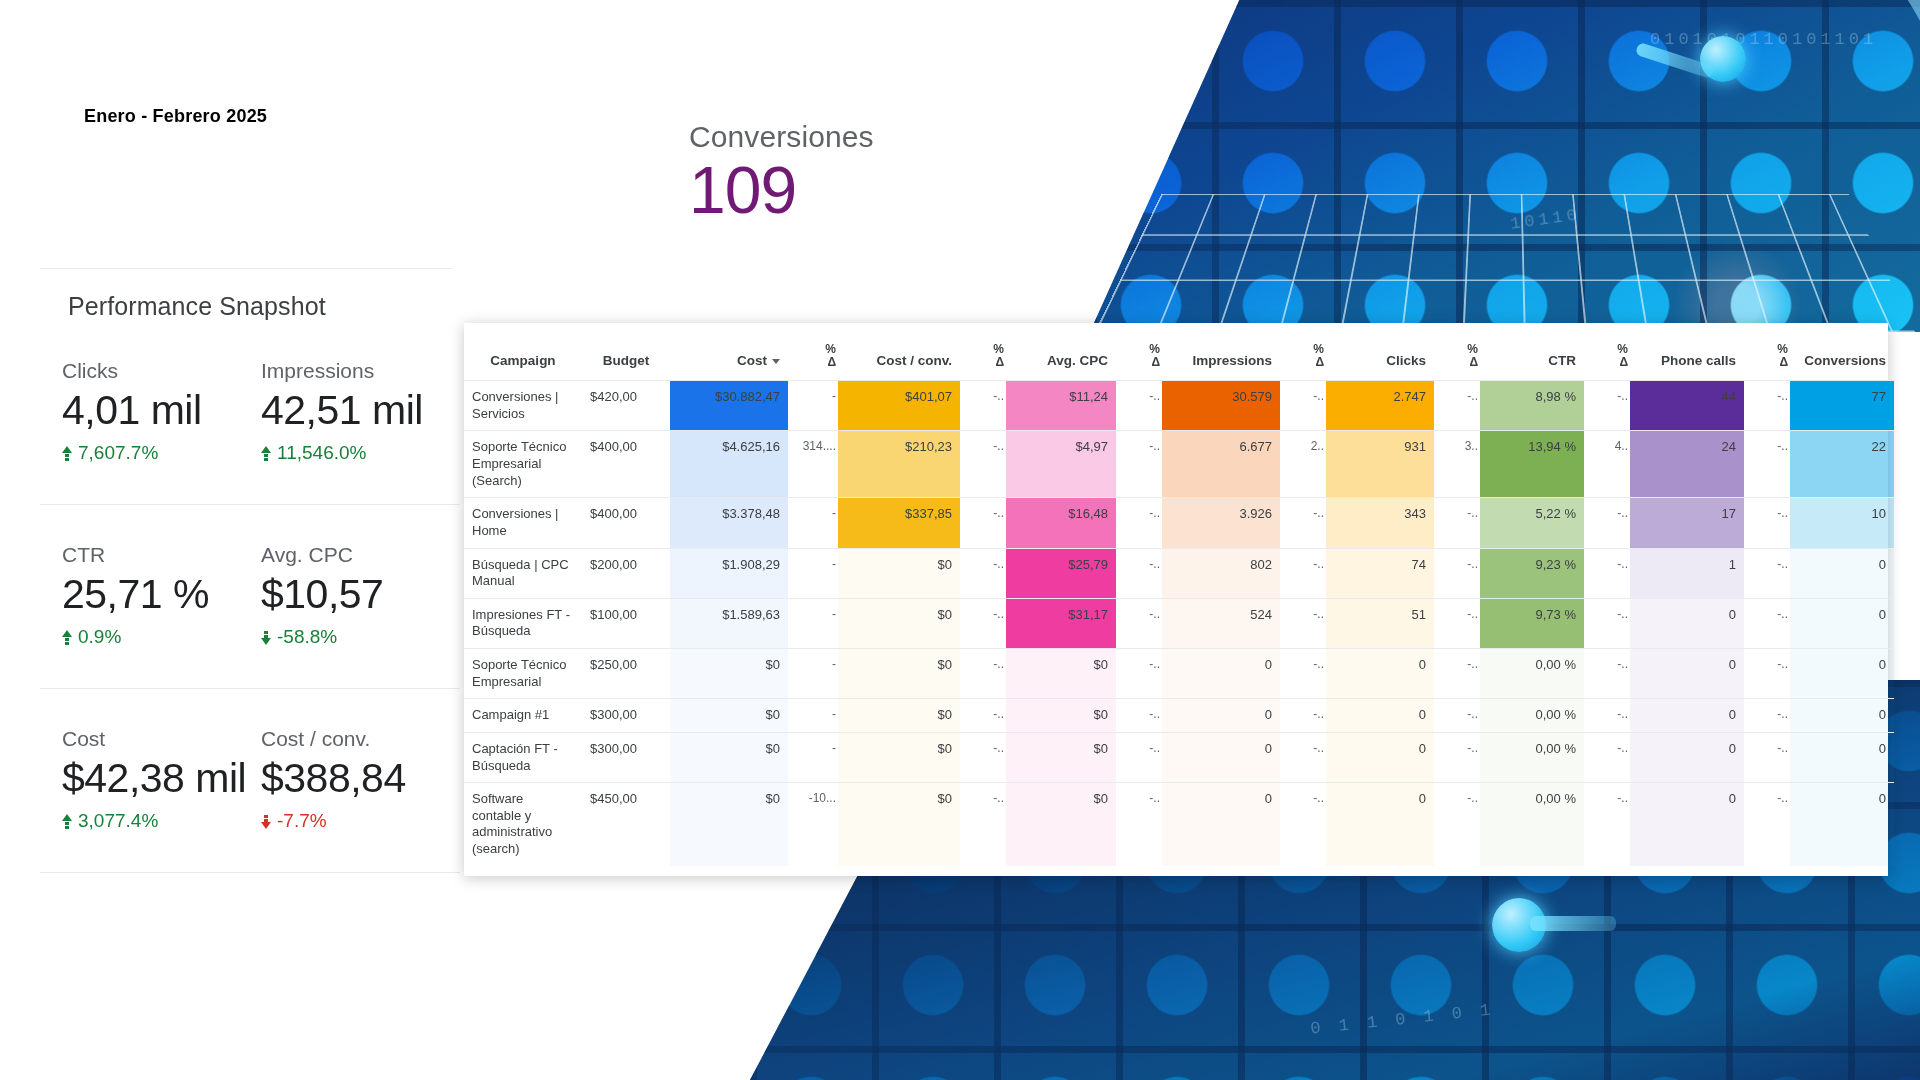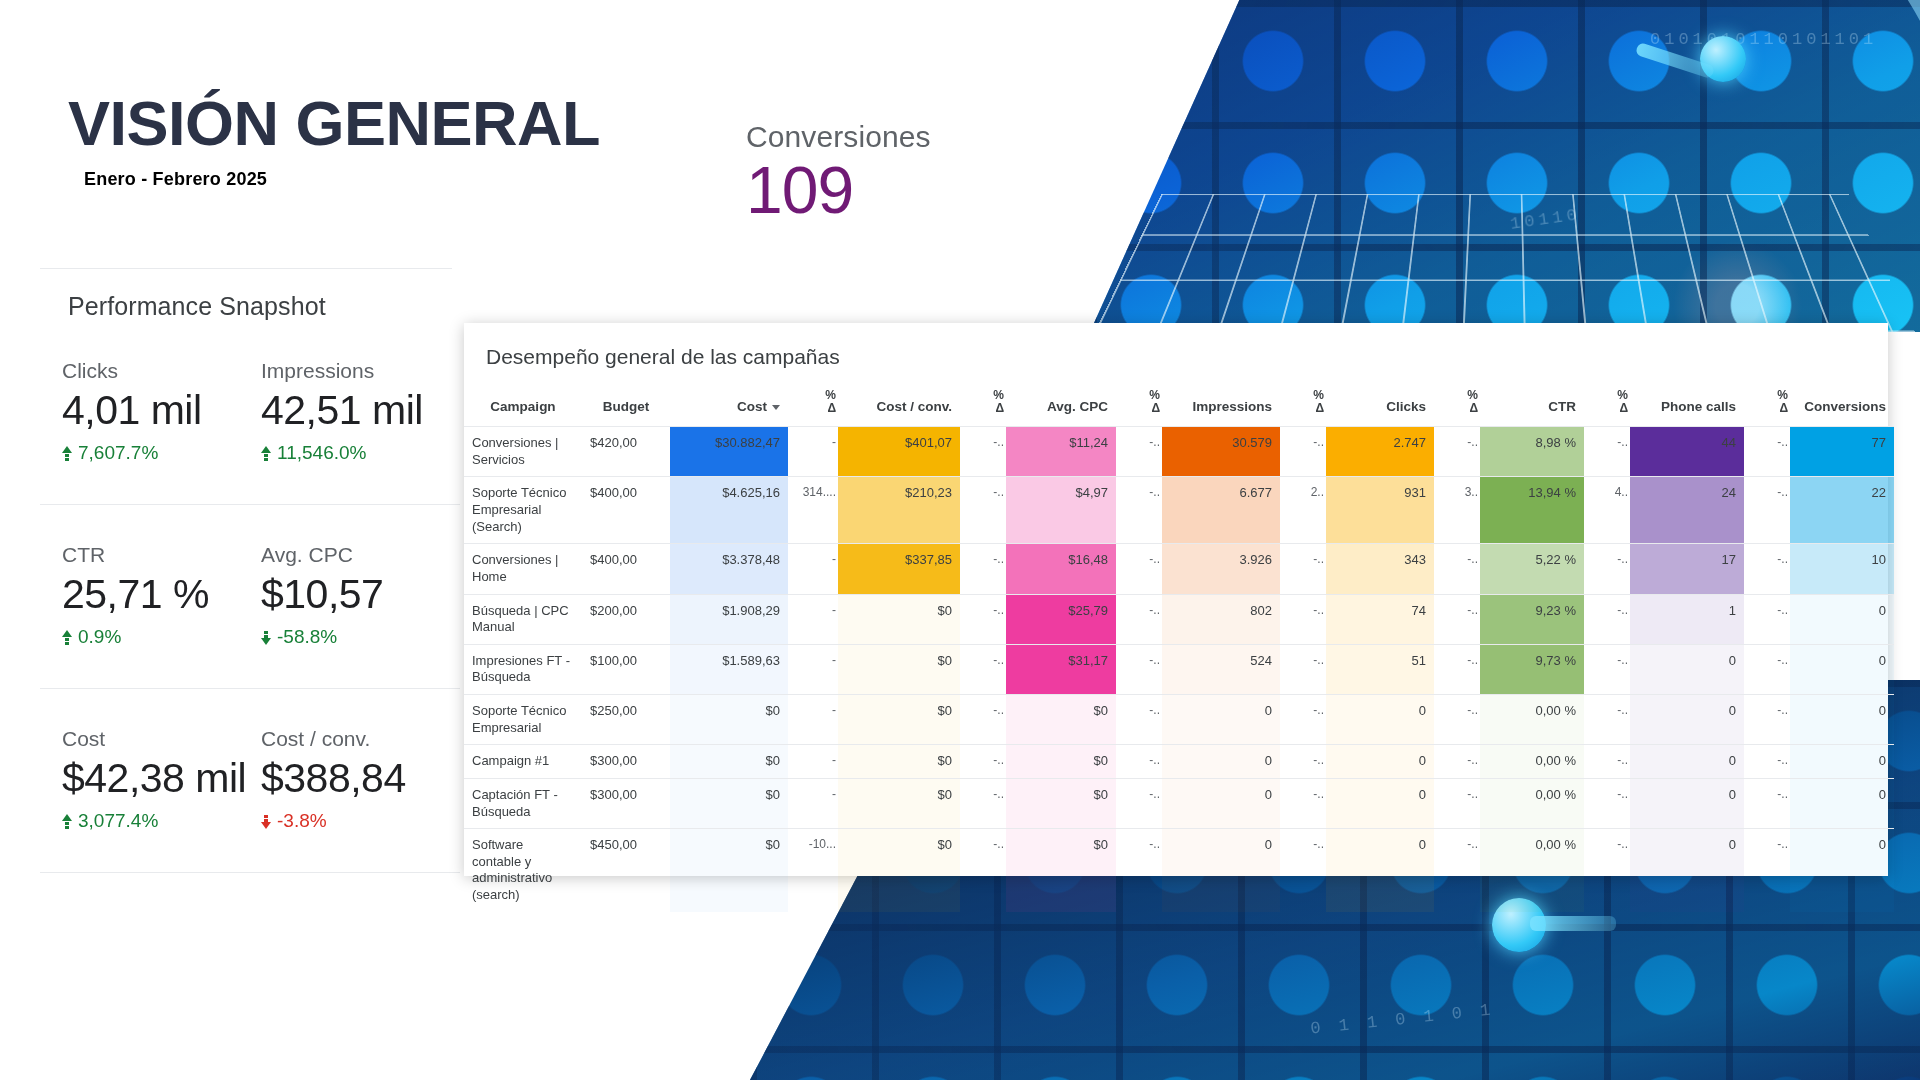--- a/index.html
+++ b/index.html
@@ -72,21 +72,21 @@
   
   .headline { position:absolute; left:68px; top:92px; }
   .headline h1 {
     font-size:63px; font-weight:bold; color:#2b3246; letter-spacing:-0.5px; line-height:1;
   }
   .headline .sub {
     margin-top:14px; margin-left:16px; font-size:18px; font-weight:bold; color:#000000; letter-spacing:.2px;
   }
 
   
-  .kpi-top { position:absolute; left:746px; top:120px; }
+  .kpi-top { position:absolute; left:689px; top:120px; }
   .kpi-top .label { font-size:30px; color:#5f6368; letter-spacing:.1px; }
   .kpi-top .value { font-size:66px; color:#701a75; line-height:1.05; margin-top:2px; letter-spacing:-1px; }
 
   
   .snapshot {
     position:absolute; left:40px; top:268px; width:420px; height:670px;
     background:#fff;
   }
   .snap-title { font-size:25px; color:#3c4043; padding:24px 0 0 28px; letter-spacing:.1px; }
   .hr { height:1px; background:#e8eaed; margin:0; }
@@ -153,21 +153,20 @@
   <div class="grid-sq"></div>
   <div class="node" style="width:56px;height:56px; left:318px; top:88px;"></div>
   <div class="node-stem" style="width:96px;height:16px; left:250px; top:104px; transform:rotate(-36deg);"></div>
   <div class="node" style="width:54px;height:54px; left:742px; top:218px;"></div>
   <div class="node-stem" style="width:86px;height:15px; left:780px; top:236px;"></div>
   <div class="binary" style="left:628px; top:112px; transform:rotate(-10deg)">1 0 1 1 0</div>
   <div class="binary" style="left:560px; top:330px; transform:rotate(-6deg)">0 1 1 0 1 0 1</div>
 </div>
 
 <div class="headline">
-  <h1>VISIÓN GENERAL</h1>
   <div class="sub">Enero - Febrero 2025</div>
 </div>
 
 <div class="kpi-top">
   <div class="label">Conversiones</div>
   <div class="value">109</div>
 </div>
 
 <div class="snapshot">
   <div class="hr top"></div>
@@ -242,30 +241,29 @@
         </div>
         <div class="metric">
           <div class="m-label">Cost / conv.</div>
           <div class="m-value">$388,84</div>
           <div class="m-delta down-bad">
             <span class="arrow-ic">
               <span class="bar"></span>
               <span class="bar"></span>
               <span class="tri tri-down"></span>
             </span>
-            <span>-3.8%</span>
+            <span>-7.7%</span>
           </div>
         </div>
       </div>
       <div class="hr"></div>
     </div>
 </div>
 
 <div class="table-panel">
-  <div class="table-title">Desempeño general de las campañas</div>
   <table>
     <thead>
         <tr id="thead-row">
           <th class="left" style="width: 118px;">Campaign</th>
           <th class="left" style="width: 88px;">Budget</th>
           <th class="" style="width: 118px;">Cost<span class="sort-caret"></span></th>
           <th class=" pct" style="width: 50px;">%<br>Δ</th>
           <th class="" style="width: 122px;">Cost / conv.</th>
           <th class=" pct" style="width: 46px;">%<br>Δ</th>
           <th class="" style="width: 110px;">Avg. CPC</th>

